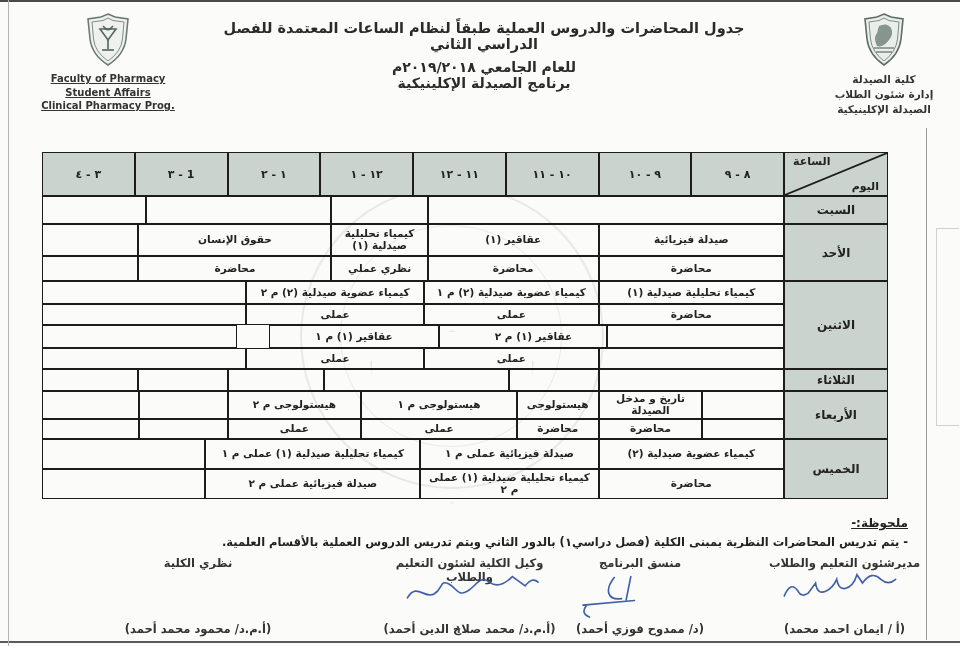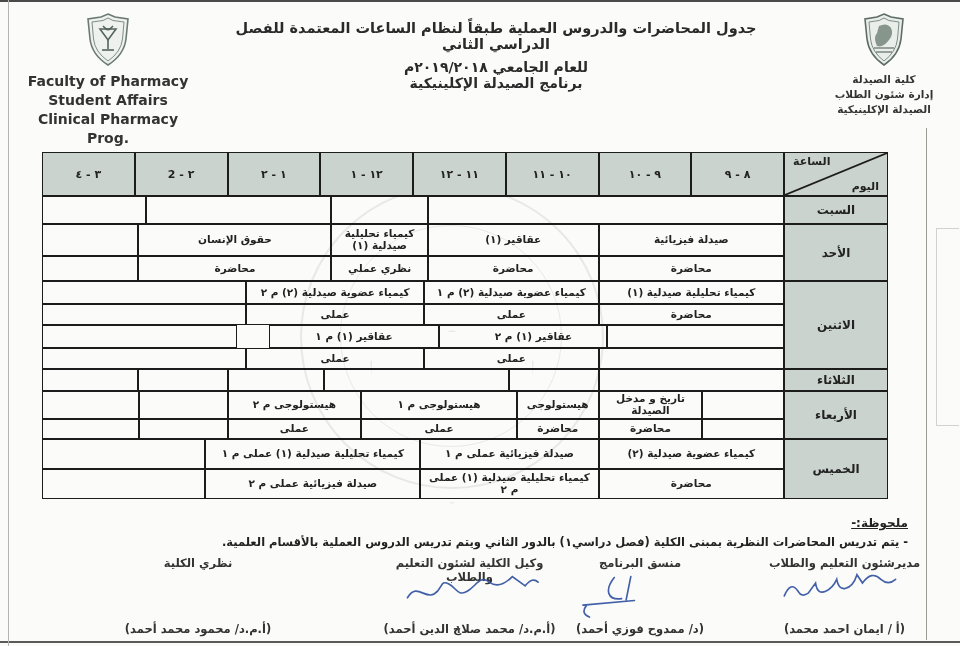--- a/index.html
+++ b/index.html
@@ -18,26 +18,26 @@
   #edge-rect{position:absolute;left:936px;top:228px;width:22px;height:196px;border:1px solid #d2d2cc;border-right:none;}
   
   .wm{position:absolute;border-radius:50%;border:2px solid rgba(125,140,130,.16);}
   #wm1{left:300px;top:185px;width:300px;height:300px;}
   #wm2{left:340px;top:225px;width:220px;height:220px;border-width:1.5px;}
   #wm3{position:absolute;left:370px;top:330px;width:160px;height:170px;
        border:2px solid rgba(125,140,130,.13);
        clip-path:polygon(50% 0,100% 18%,92% 75%,50% 100%,8% 75%,0 18%);}
   
   #badge-left{position:absolute;left:26px;top:12px;width:164px;text-align:center;}
-  #badge-left .ln{font-size:14px;font-weight:700;color:#333;line-height:1.35;}
+  #badge-left .ln{font-size:10px;font-weight:700;color:#333;line-height:1.35;text-decoration:underline;}
   #badge-right{position:absolute;left:826px;top:12px;width:116px;text-align:center;direction:rtl;}
   #badge-right .ln{font-size:10.5px;font-weight:700;color:#333;line-height:1.45;}
   .crest{display:block;margin:0 auto 4px auto;}
   
-  #title-block{position:absolute;left:204px;top:20px;width:584px;text-align:center;direction:rtl;}
+  #title-block{position:absolute;left:192px;top:20px;width:584px;text-align:center;direction:rtl;}
   #title-line1{font-size:14.5px;font-weight:700;color:#2a2a2a;}
   #title-line2{font-size:14px;font-weight:700;color:#2a2a2a;margin-top:7px;}
   #title-line3{font-size:14px;font-weight:700;color:#2a2a2a;}
   
   #timetable{position:absolute;left:42px;top:152px;width:846px;direction:rtl;}
   .hdr{display:flex;height:44px;}
   .corner{width:104px;flex:none;position:relative;background:#cbd3cf;border:1.8px solid #1c1c1c;box-sizing:border-box;}
   .corner .top-label{position:absolute;top:2px;left:8px;font-size:11px;font-weight:700;}
   .corner .bottom-label{position:absolute;bottom:2px;right:8px;font-size:11px;font-weight:700;}
   .hour-cell{flex:1;background:#cbd3cf;border:1.8px solid #1c1c1c;box-sizing:border-box;
@@ -130,21 +130,21 @@
       <div class="hour-cell">
         <span class="ltr">١٢ - ١١</span>
       </div>
       <div class="hour-cell">
         <span class="ltr">١ - ١٢</span>
       </div>
       <div class="hour-cell">
         <span class="ltr">٢ - ١</span>
       </div>
       <div class="hour-cell">
-        <span class="ltr">2 - ٢</span>
+        <span class="ltr">٣ - 1</span>
       </div>
       <div class="hour-cell">
         <span class="ltr">٤ - ٣</span>
       </div>
     </div>
   <div id="schedule-body">
       <div class="drow">
         <div class="daycell">السبت</div>
         <div class="subs">
           <div class="srow" style="height: 28px;">

